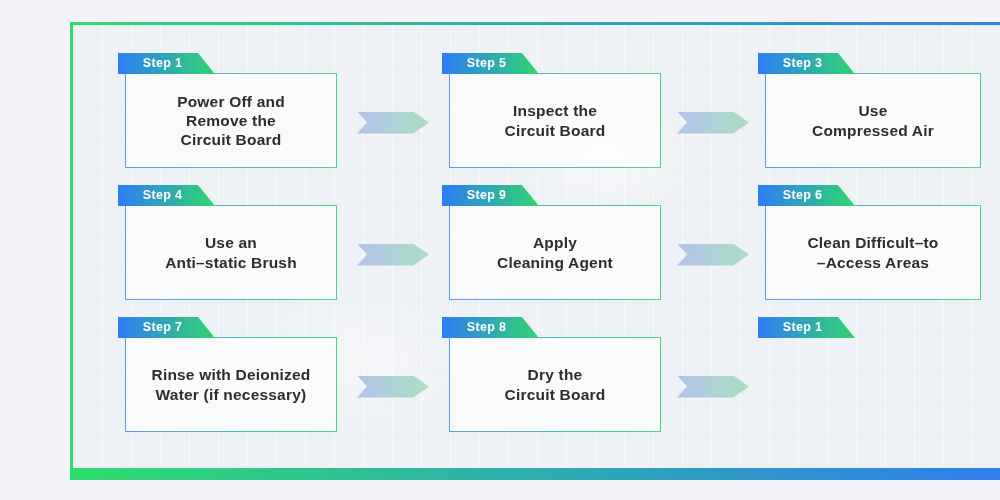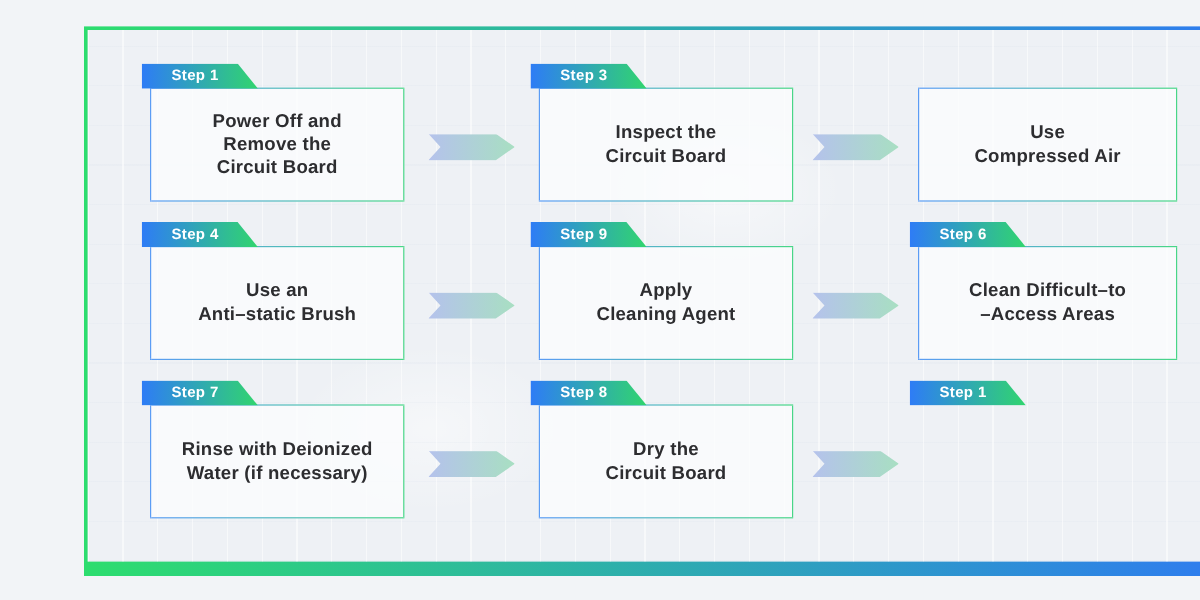--- a/index.html
+++ b/index.html
@@ -127,30 +127,31 @@
         <div class="box">
           <div class="title">Power Off and
 Remove the
 Circuit Board</div>
         </div>
       </div>
       <div class="arrow-cell">
         <div class="arrow"></div>
       </div>
       <div class="step">
-        <div class="tag">Step 3</div>
+        <div class="tag">Step 5</div>
         <div class="box">
           <div class="title">Inspect the
 Circuit Board</div>
         </div>
       </div>
       <div class="arrow-cell">
         <div class="arrow"></div>
       </div>
       <div class="step">
+        <div class="tag">Step 3</div>
         <div class="box">
           <div class="title">Use
 Compressed Air</div>
         </div>
       </div>
 
       <div class="step">
         <div class="tag">Step 4</div>
         <div class="box">
           <div class="title">Use an

